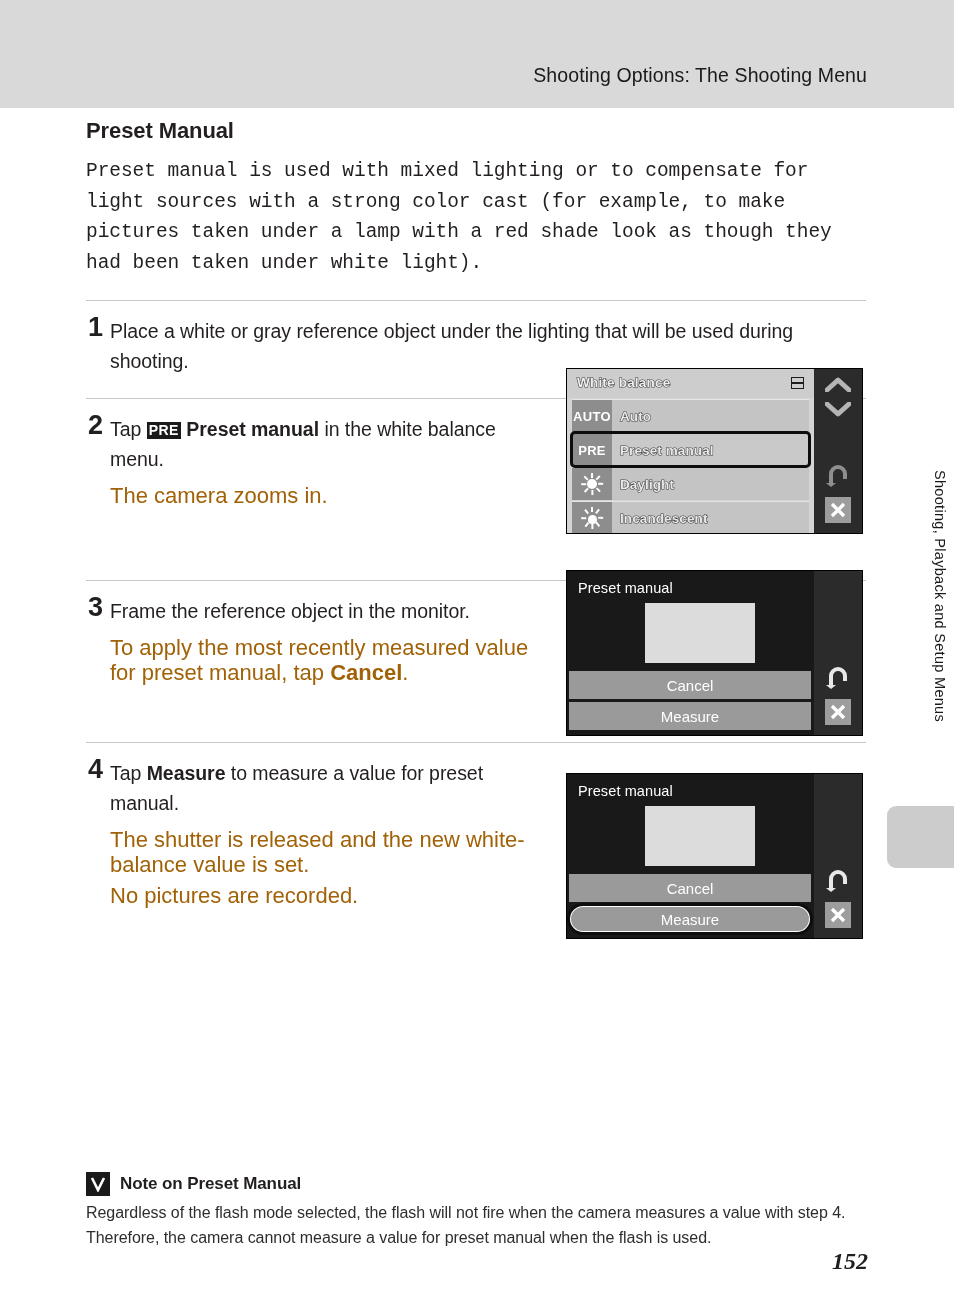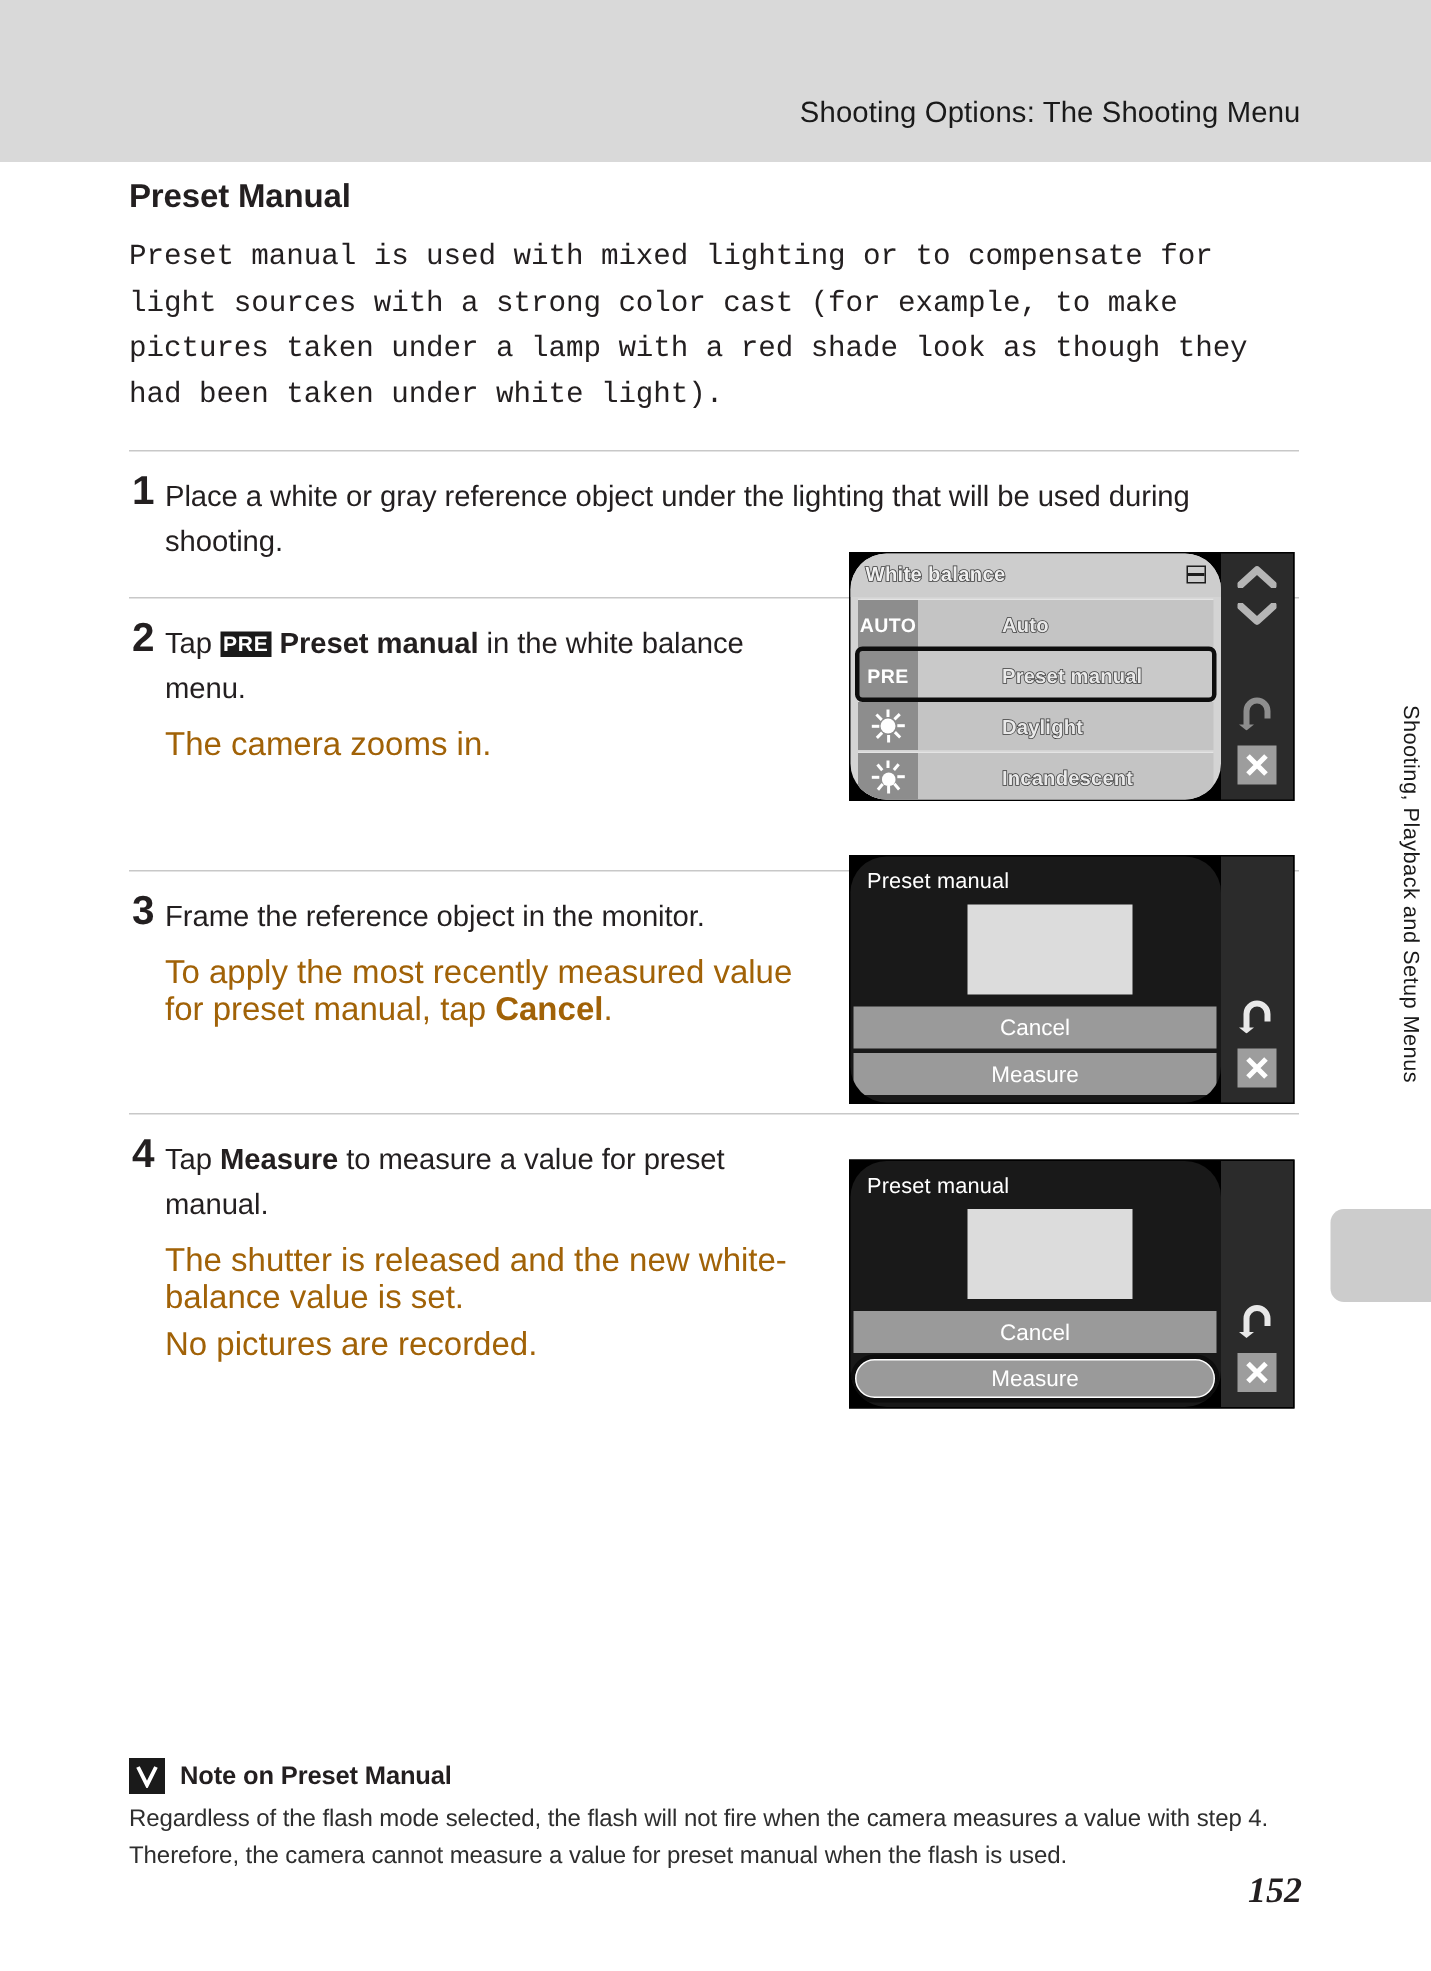--- a/index.html
+++ b/index.html
@@ -121,21 +121,20 @@
     height: 166px;
     border: 1px solid #000;
     box-sizing: border-box;
     background: #000;
     display: flex;
   }
   .shot-main {
     position: relative;
     flex: 1 1 auto;
     overflow: hidden;
-    border-radius: 24px;
   }
   .shot-rail {
     flex: 0 0 48px;
     background: #2b2b2b;
     position: relative;
   }
 
   
   .wb-main { background: #d4d4d4; }
   .wb-header {
@@ -169,21 +168,20 @@
     background: #1d1d1d;
   }
   .wb-row {
     position: relative;
     height: 32px;
     margin: 1px 5px 0 5px;
     background: #c4c4c4;
     border-top: 1px solid #e4e4e4;
     display: flex;
     align-items: center;
-    gap: 48px;
   }
   .wb-badge {
     flex: 0 0 40px;
     height: 100%;
     background: #8d8d8d;
     display: flex;
     align-items: center;
     justify-content: center;
     color: #ffffff;
     font-weight: bold;

